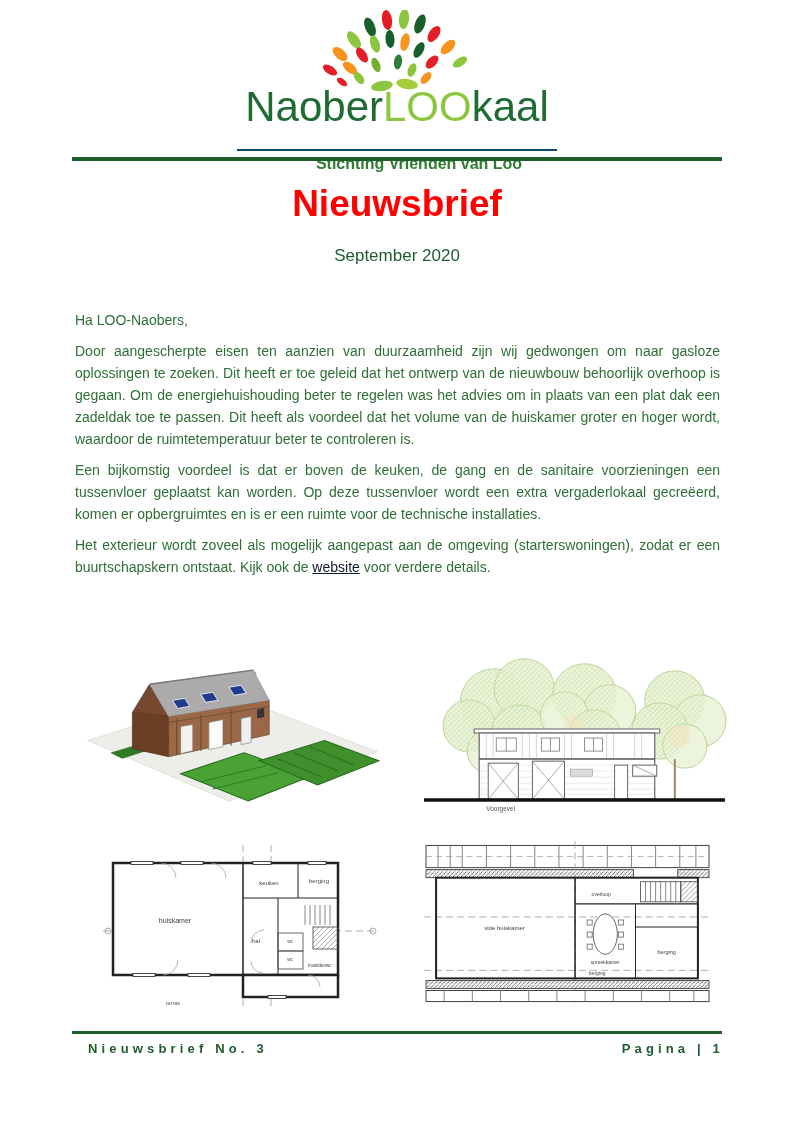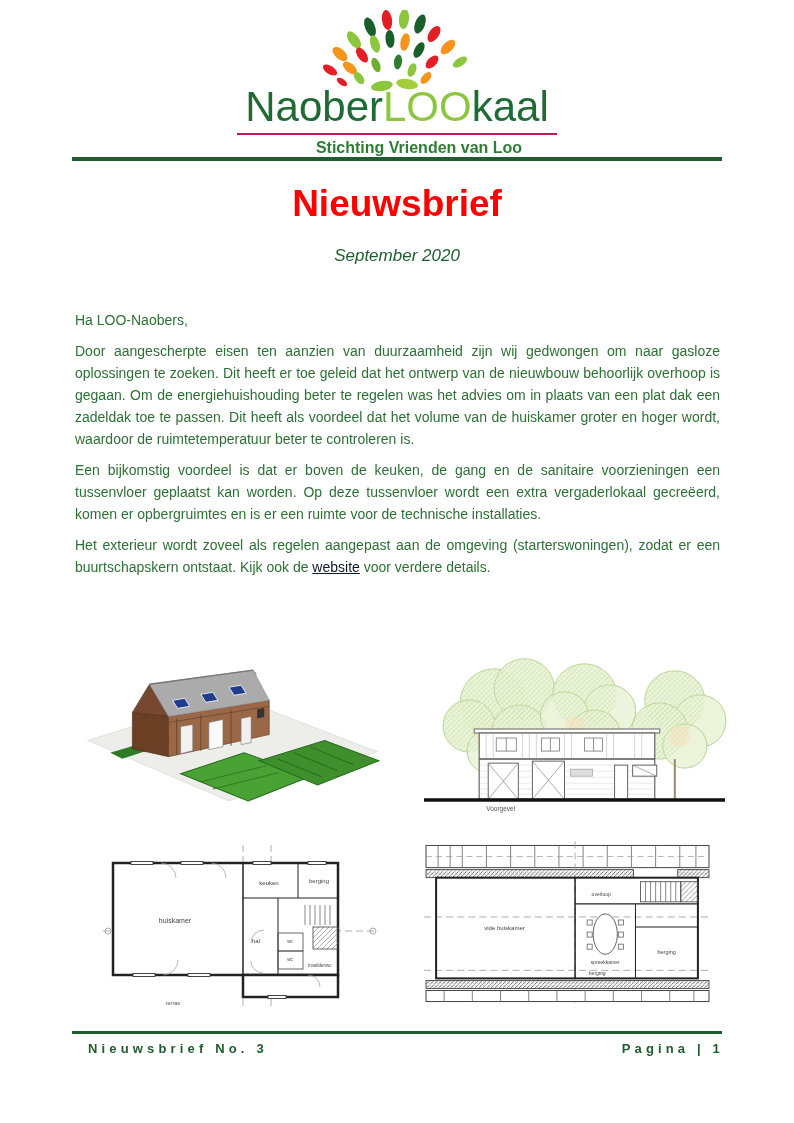--- a/index.html
+++ b/index.html
@@ -7,31 +7,31 @@
     position:relative; width:794px; height:1123px; margin:0 auto;
     background:#ffffff; font-family:"Liberation Sans", sans-serif;
     overflow:hidden;
   }
   
   .header { position:absolute; top:0; left:0; width:100%; text-align:center; }
   .tree-svg { display:block; margin:10px auto 0; }
   .logo-line { margin-top:-16px; line-height:1; }
   .logo-text {
     display:inline-block; font-size:42px; color:#1E6B34;
-    border-bottom:2px solid #be185d; padding:0 8px 5px;
+    border-bottom:2px solid #0c4a6e; padding:0 8px 21px;
     letter-spacing:0; line-height:1;
   }
   .logo-lime { color:#8CC63F; }
   .logo-sub { margin-top:4px; font-size:16px; font-weight:bold; color:#2E7D32;padding-left:44px; }
   .rule-top { position:absolute; top:157px; left:72px; right:72px; height:4px; background:#1F5C2E; }
   
   .doc-title { position:absolute; top:183px; left:0; width:100%; text-align:center;
                font-size:37px; color:#FF0000;font-weight:bold; }
   .doc-date  { position:absolute; top:246px; left:0; width:100%; text-align:center;
-               font-size:17px; color:#1F5C2E;font-style:italic; }
+               font-size:17px; color:#1F5C2E; }
   
   .body-text { position:absolute; top:309px; left:75px; width:645px;
                color:#2E6F35; font-size:14px; line-height:22px; }
   .body-text p { margin:0 0 9px 0; text-align:justify; }
   .body-text p.greeting { text-align:left; }
   a.doclink { color:#0f172a; text-decoration:underline; }
   
   .figures { position:absolute; top:640px; left:0; width:794px; height:380px; }
   .fig { position:absolute; }
   svg text { font-family:"Liberation Sans", sans-serif; }
@@ -86,21 +86,21 @@
 
   <div class="rule-top"></div>
 
   <div class="doc-title">Nieuwsbrief</div>
   <div class="doc-date">September 2020</div>
 
   <div class="body-text">
     <p class="greeting">Ha LOO-Naobers,</p>
     <p>Door aangescherpte eisen ten aanzien van duurzaamheid zijn wij gedwongen om naar gasloze oplossingen te zoeken. Dit heeft er toe geleid dat het ontwerp van de nieuwbouw behoorlijk overhoop is gegaan. Om de energiehuishouding beter te regelen was het advies om in plaats van een plat dak een zadeldak toe te passen. Dit heeft als voordeel dat het volume van de huiskamer groter en hoger wordt, waardoor de ruimtetemperatuur beter te controleren is.</p>
     <p>Een bijkomstig voordeel is dat er boven de keuken, de gang en de sanitaire voorzieningen een tussenvloer geplaatst kan worden. Op deze tussenvloer wordt een extra vergaderlokaal gecreëerd, komen er opbergruimtes en is er een ruimte voor de technische installaties.</p>
-    <p><span>Het exterieur wordt zoveel als regelen aangepast aan de omgeving (starterswoningen), zodat er een buurtschapskern ontstaat. Kijk ook de </span><a href="#" class="doclink">website</a><span> voor verdere details.</span></p>
+    <p><span>Het exterieur wordt zoveel als mogelijk aangepast aan de omgeving (starterswoningen), zodat er een buurtschapskern ontstaat. Kijk ook de </span><a href="#" class="doclink">website</a><span> voor verdere details.</span></p>
   </div>
 
   <div class="figures">
 
     <svg class="fig" style="left:80px; top:8px;" width="302" height="156" viewBox="0 0 300 155">
       <polygon points="8,92 150,47 295,103 148,152" fill="#EDEDEA" stroke="#E0E0DC" stroke-width="1"></polygon>
       <polygon points="30,104 150,68 158,72 42,110" fill="#2E7A27"></polygon>
       <polygon points="100,125 163,104 228,128 167,152" fill="#49A233" stroke="#276B1F" stroke-width="1"></polygon>
       <line x1="120" y1="133" x2="185" y2="117" stroke="#2F7D26" stroke-width="1"></line>
       <line x1="132" y1="140" x2="197" y2="124" stroke="#2F7D26" stroke-width="1"></line>

